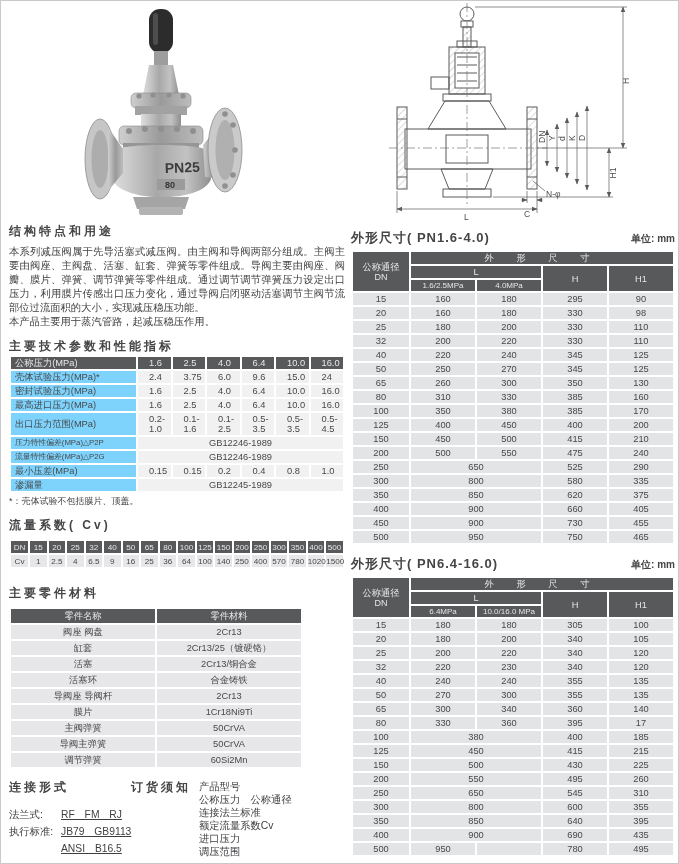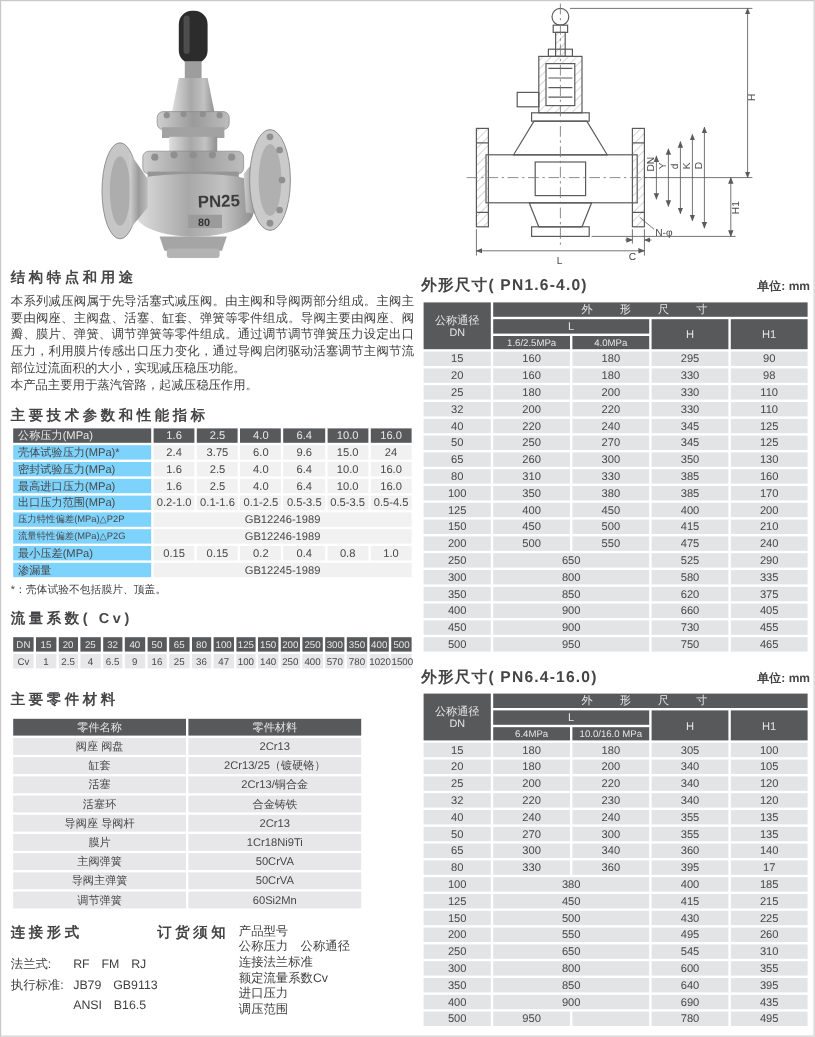--- a/index.html
+++ b/index.html
@@ -19,21 +19,21 @@
   .right-col{position:absolute;left:350px;top:228px;width:324px;}
 
   .sec{font-size:12px;font-weight:bold;letter-spacing:3px;color:#454547;margin:0;}
   .para{font-size:10.3px;line-height:14px;text-align:justify;color:#3f3f41;margin:5px 0 0 0;}
   .footnote{font-size:9px;color:#3f3f41;margin-top:2px;}
 
   table{border-collapse:separate;border-spacing:2px;}
 
   
   .specs{width:336px;table-layout:fixed;}
-  .specs td{font-size:9.3px;line-height:10px;padding:1px 1px;text-align:center;background:#f1f1f2;color:#48484a;}
+  .specs td{font-size:9.3px;line-height:10px;padding:1px 11px;text-align:center;background:#f1f1f2;color:#48484a;}
   .specs td.lbl{text-align:left;background:#7dd3fc;padding-left:4px;}
   .specs tr.hdr td{background:#58595b;color:#e8e8e9;}
   .specs td.sm{font-size:7.8px;}
 
   
   .cv{width:336px;table-layout:fixed;margin-top:5px;}
   .cv td{font-size:8.1px;line-height:9px;padding:1.5px 0;text-align:center;}
   .cv td.hd{background:#58595b;color:#e6e6e7;}
   .cv td.vl{background:#e7e7e9;color:#48484a;}
 
@@ -51,21 +51,21 @@
   .dim td.hd{background:#58595b;color:#e6e6e7;}
   .dim td.grp{letter-spacing:10px;}
   .dim td.sub{font-size:8px;line-height:9px;}
   .dim .dn2{font-size:9px;line-height:10px;}
 
   
   .bottom{display:flex;margin-top:10px;}
   .conn{width:122px;}
   .conn .rows{margin-top:10px;font-size:10.3px;line-height:17px;color:#3f3f41;white-space:nowrap;}
   .conn .lab{display:inline-block;width:52px;}
-  .conn .val{word-spacing:7px;}
+  .conn .val{word-spacing:7px;text-decoration:underline;}
   .ord{display:flex;}
   .ord .items{font-size:10.3px;line-height:13px;color:#3f3f41;margin-left:8px;margin-top:1px;}
 </style>
 </head>
 <body>
 
 <div class="page">
 
   <div class="photo-area">
     <svg width="268" height="218" viewBox="0 0 268 218">
@@ -311,21 +311,21 @@
           <tr>
             <td class="vl">Cv</td>
             <td class="vl">1</td>
             <td class="vl">2.5</td>
             <td class="vl">4</td>
             <td class="vl">6.5</td>
             <td class="vl">9</td>
             <td class="vl">16</td>
             <td class="vl">25</td>
             <td class="vl">36</td>
-            <td class="vl">47</td>
+            <td class="vl">64</td>
             <td class="vl">100</td>
             <td class="vl">140</td>
             <td class="vl">250</td>
             <td class="vl">400</td>
             <td class="vl">570</td>
             <td class="vl">780</td>
             <td class="vl">1020</td>
             <td class="vl">1500</td>
           </tr>
         </tbody>

